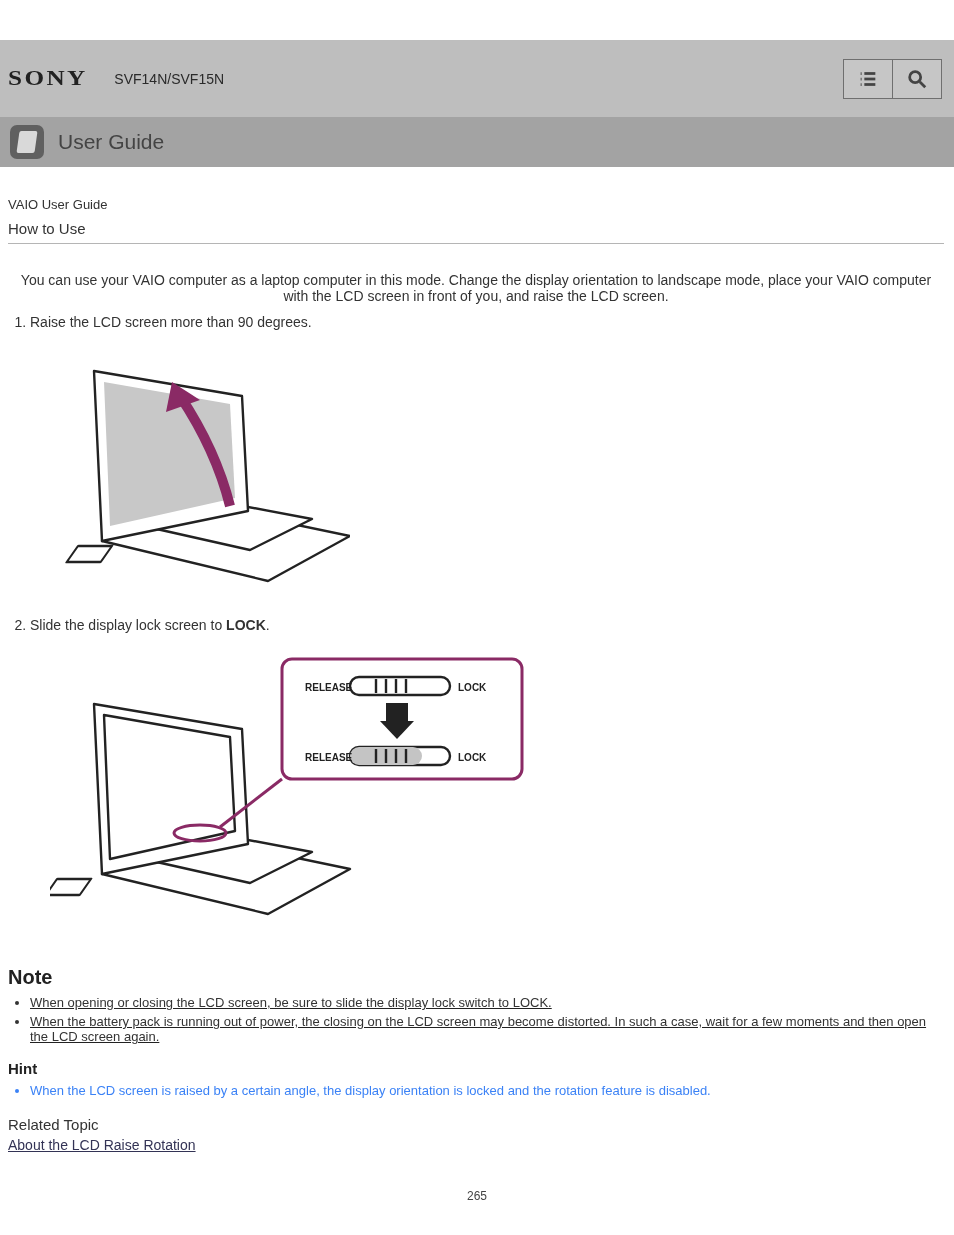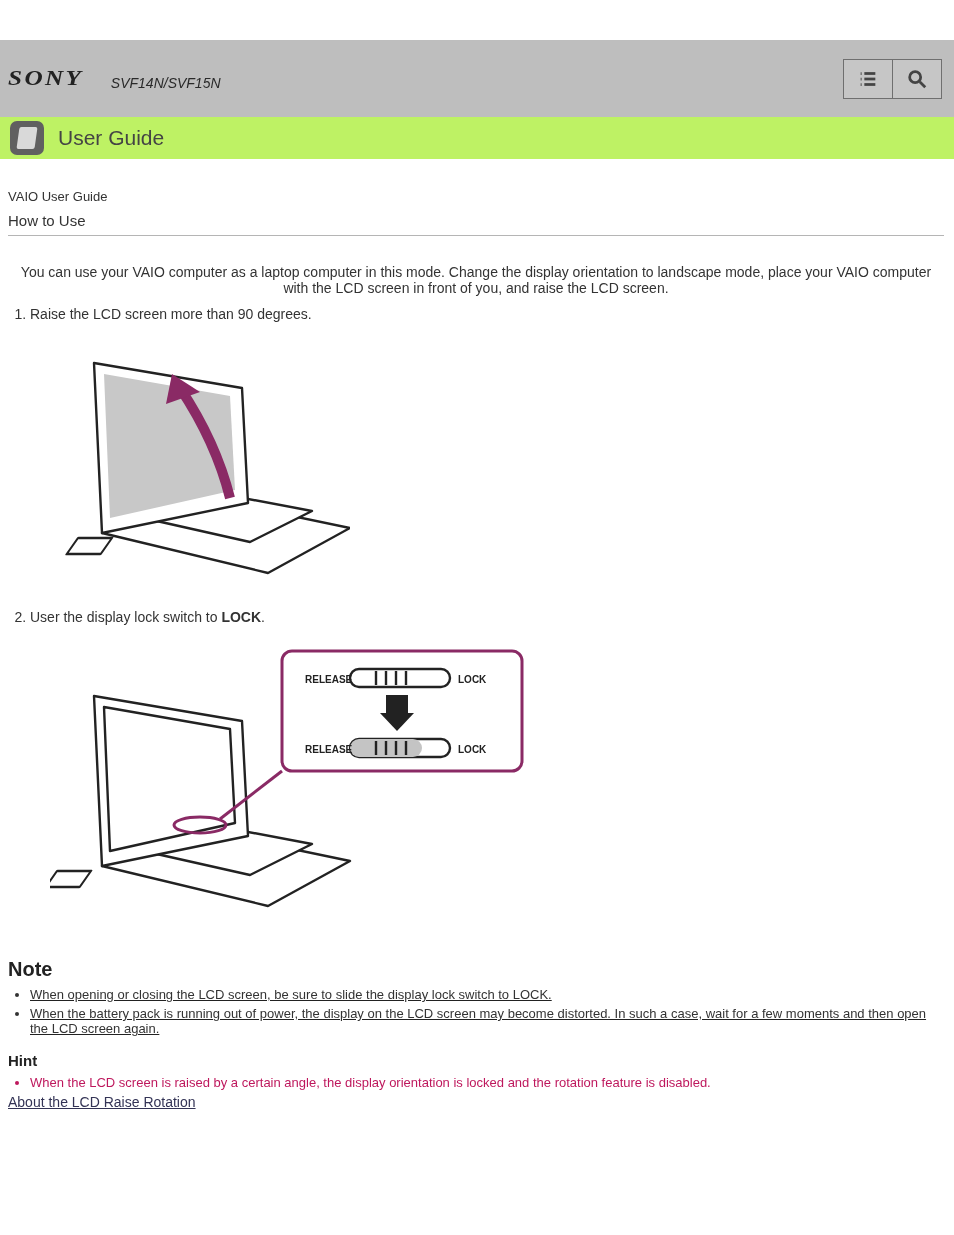--- a/index.html
+++ b/index.html
@@ -3,50 +3,50 @@
 <meta charset="utf-8">
 <style>
   html,body{margin:0;padding:0;font-family:Arial,Helvetica,sans-serif;background:#fff;color:#222;font-size:14px;}
   .page{width:954px;height:1235px;position:relative;padding-top:40px;box-sizing:border-box;}
   .topbar{height:77px;background:#bebebe;padding:0 12px 0 8px;display:flex;align-items:center;justify-content:space-between;}
   .brand-title{font-family:"Times New Roman",serif;font-weight:bold;font-size:21px;letter-spacing:2px;transform:scaleX(1.2);transform-origin:left;color:#222;}
   .model{font-size:14px;color:#2a2a2a;margin-left:40px;}
   .tool-buttons{display:flex;}
   .tool-btn{width:48px;height:38px;background:#c6c6c6;border:1px solid #6f6f6f;display:flex;align-items:center;justify-content:center;cursor:pointer;margin-left:-1px;}
   .tool-btn svg{width:22px;height:22px;fill:none;stroke:#444;stroke-width:3;}
-  .subbar{height:42px;background:#bef264;display:flex;align-items:center;padding:0 10px;}
+  .subbar{height:50px;background:#a3a3a3;display:flex;align-items:center;padding:0 10px;}
   .book-icon{width:34px;height:34px;border-radius:7px;background:#606060;display:flex;align-items:center;justify-content:center;margin-right:14px;}
   .book-icon .inner{width:18px;height:22px;background:#d9d9d9;transform:skewX(-8deg);border-radius:2px;}
   .subtitle{font-size:21px;color:#444;}
   .content{padding:30px 10px 0 8px;}
   .guide-line{font-size:13px;color:#333;margin-bottom:8px;}
   .how-line{font-size:15px;color:#333;margin-bottom:6px;}
   .big-title{font-size:30px;font-weight:normal;color:#222;margin:0 0 16px 0;}
   hr{border:none;border-top:1px solid #b5b5b5;margin:0 0 28px 0;}
   .intro-text{font-size:14px;color:#333;margin-bottom:10px;text-align:center;}
   ol.steps{list-style:decimal;margin:0 0 6px 22px;padding:0;}
   ol.steps li{font-size:14px;color:#333;margin-bottom:6px;}
   .b{font-weight:bold;}
   .figure{margin:10px 0 18px 42px;}
   .notes-title{font-weight:bold;font-size:20px;margin-top:16px;color:#222;}
   ul.notes{margin:6px 0 0 22px;padding:0;text-decoration:underline;}
   ul.notes li{font-size:13px;color:#333;margin-bottom:4px;}
   .hint-title{font-weight:bold;font-size:15px;margin-top:16px;color:#222;}
   ul.hints{margin:6px 0 0 22px;padding:0;}
-  ul.hints li{font-size:13px;color:#be185d;margin-bottom:4px;}
+  ul.hints li{font-size:13px;color:#3b82f6;margin-bottom:4px;}
   .related{margin-top:18px;font-size:15px;color:#333;}
   .related-link{display:block;font-size:14px;color:#335;text-decoration:underline;cursor:pointer;margin-top:4px;}
   .pagenum{position:absolute;left:0;right:0;bottom:32px;text-align:center;font-size:12px;color:#444;}
 </style>
 </head>
 <body>
 
 <div class="page">
   <div class="topbar">
-    <div style="display:flex;align-items:flex-end;font-style:italic;">
+    <div style="display:flex;align-items:center;">
       <div class="brand-title">SONY</div>
       <div class="model">SVF14N/SVF15N</div>
     </div>
     <div class="tool-buttons">
       <div class="tool-btn" title="List">
         <svg viewBox="0 0 24 24">
             <line x1="4" y1="6" x2="5" y2="6"></line>
             <line x1="8" y1="6" x2="20" y2="6"></line>
             <line x1="4" y1="12" x2="5" y2="12"></line>
             <line x1="8" y1="12" x2="20" y2="12"></line>
@@ -93,21 +93,21 @@
         <polygon points="44,25 192,50 198,165 52,195" fill="#fff"></polygon>
         <polygon points="54,36 180,58 185,152 60,180" fill="#c8c8c8" stroke="none"></polygon>
 
         <path d="M180,160 C170,120 150,80 130,50" stroke="#8a2a65" stroke-width="10" fill="none"></path>
         <polygon points="122,36 150,54 116,66" fill="#8a2a65" stroke="none"></polygon>
       </g>
     </svg>
 
     <ol class="steps" start="2">
       <li>
-        <span>User the display lock switch to </span><span class="b">LOCK</span><span>.</span>
+        <span>Slide the display lock screen to </span><span class="b">LOCK</span><span>.</span>
       </li>
     </ol>
 
     
     <svg class="figure" width="480" height="280" viewBox="0 0 480 280">
       <g stroke="#222" stroke-width="2.4" fill="none" stroke-linejoin="round">
 
         <polygon points="52,225 218,265 300,220 132,185" fill="#fff"></polygon>
         <polygon points="80,207 200,234 262,203 140,180" fill="#fff"></polygon>
         <rect x="168" y="230" width="34" height="16" transform="skewX(-35)" fill="#fff"></rect>
@@ -138,24 +138,26 @@
       </g>
       <text x="255" y="42" font-size="10" font-weight="bold" fill="#222">RELEASE</text>
       <text x="408" y="42" font-size="10" font-weight="bold" fill="#222">LOCK</text>
       <text x="255" y="112" font-size="10" font-weight="bold" fill="#222">RELEASE</text>
       <text x="408" y="112" font-size="10" font-weight="bold" fill="#222">LOCK</text>
     </svg>
 
     <div class="notes-title">Note</div>
     <ul class="notes">
       <li>When opening or closing the LCD screen, be sure to slide the display lock switch to LOCK.</li>
-      <li>When the battery pack is running out of power, the display on the LCD screen may become distorted. In such a case, wait for a few moments and then open the LCD screen again.</li>
+      <li>When the battery pack is running out of power, the closing on the LCD screen may become distorted. In such a case, wait for a few moments and then open the LCD screen again.</li>
     </ul>
 
     <div class="hint-title">Hint</div>
     <ul class="hints">
       <li>When the LCD screen is raised by a certain angle, the display orientation is locked and the rotation feature is disabled.</li>
     </ul>
 
+    <div class="related">Related Topic</div>
     <a class="related-link">About the LCD Raise Rotation</a>
   </div>
 
+  <div class="pagenum">265</div>
 </div>
 
 </body></html>

